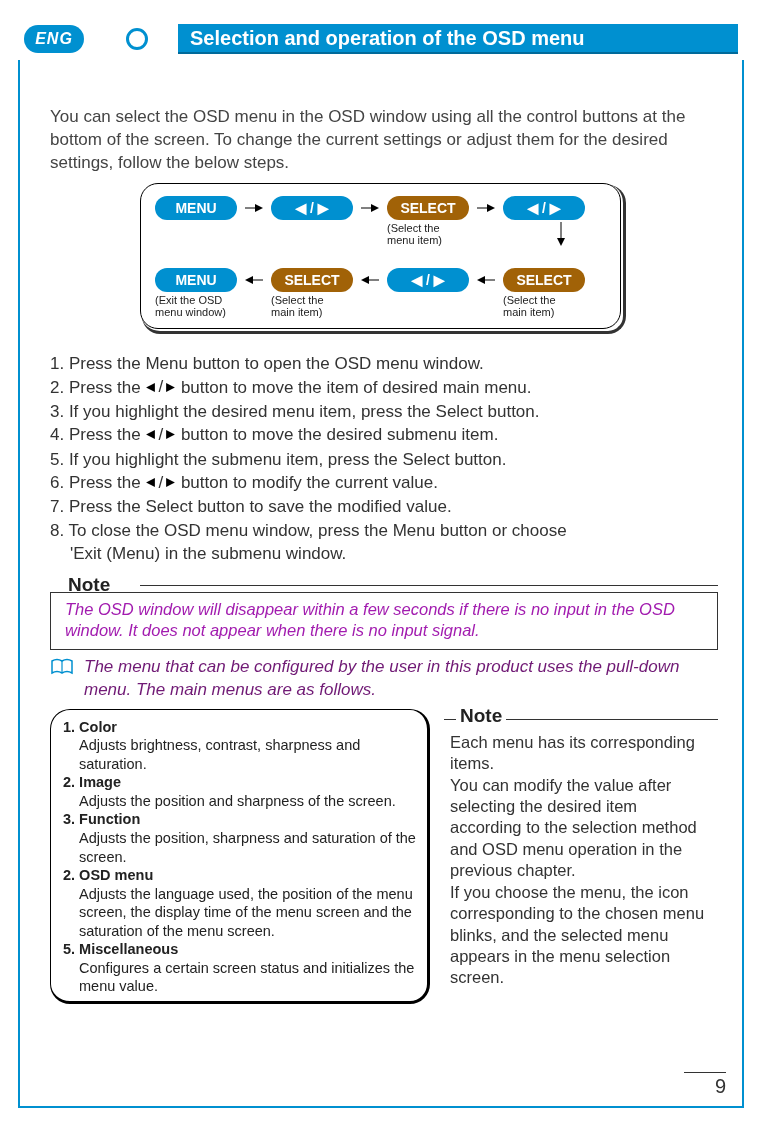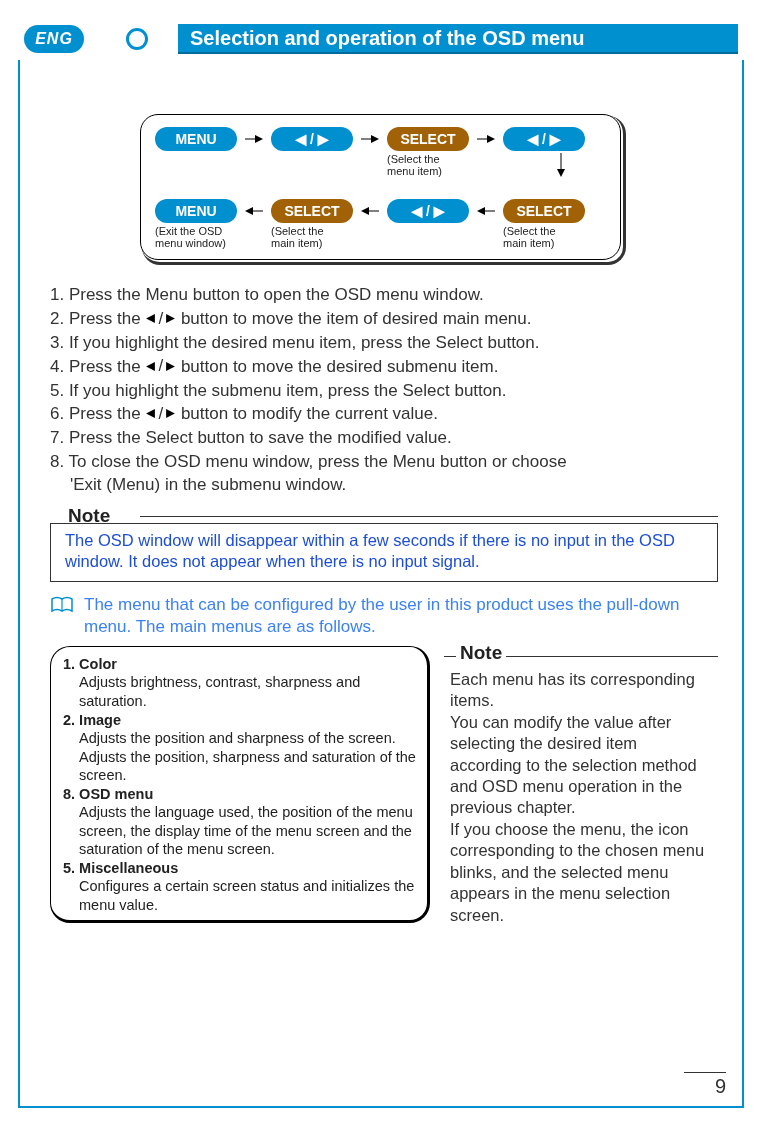--- a/index.html
+++ b/index.html
@@ -177,30 +177,32 @@
     border-top: 1.5px solid #333;
     margin-left: 90px;
     margin-top: -11px;
     margin-bottom: 4px;
   }
   .note-box {
     border: 1.5px solid #333;
     padding: 6px 12px 8px 14px;
     font-size: 16.5px;
     line-height: 1.3;
-    color: #1d4ed8;
+    color: #a21caf;
     margin-top: 6px;
+    font-style: italic;
   }
   
   .icon-row {
     display: flex;
-    margin-top: 12px;
+    margin-top: 6px;
     font-size: 17px;
     line-height: 1.3;
-    color: #3b82f6;
+    color: #701a75;
+    font-style: italic;
   }
   .book-icon {
     width: 26px;
     flex-shrink: 0;
     margin-right: 8px;
     margin-top: 2px;
   }
   
   .bottom-cols {
     display: flex;
@@ -270,20 +272,21 @@
 
 <div class="page">
   <div class="header-bar">
     <div class="lang-badge">ENG</div>
     <div class="circle-icon"></div>
     <div class="title-bar">Selection and operation of the OSD menu</div>
   </div>
 
   <div class="content">
 
+    <p class="intro">You can select the OSD menu in the OSD window using all the control buttons at the bottom of the screen. To change the current settings or adjust them for the desired settings, follow the below steps.</p>
 
     <div class="flow-wrap">
       <div class="flow-shadow">
       <div class="flow-box">
         <span class="vert-arrow">
           <svg width="10" height="24" viewBox="0 0 10 24">
                 <line x1="5" y1="0" x2="5" y2="18" stroke="#000" stroke-width="1"></line>
                 <polygon points="1,16 9,16 5,24" fill="#000"></polygon>
               </svg>
         </span>
@@ -429,22 +432,23 @@
       <span>The menu that can be configured by the user in this product uses the pull-down menu. The main menus are as follows.</span>
     </div>
 
     <div class="bottom-cols">
       <div class="menu-list-wrap">
         <div class="round-frame">
           <div><b>1. Color</b></div>
           <div class="menu-item-desc">Adjusts brightness, contrast, sharpness and saturation.</div>
           <div><b>2.  Image</b></div>
           <div class="menu-item-desc">Adjusts the position and sharpness of the screen.</div>
+          <div><b>3. Function</b></div>
           <div class="menu-item-desc">Adjusts the position, sharpness and saturation of the screen.</div>
-          <div><b>8. OSD menu</b></div>
+          <div><b>2. OSD menu</b></div>
           <div class="menu-item-desc">Adjusts the language used, the position of the menu screen, the display time of the menu screen and the saturation of the menu screen.</div>
           <div><b>5. Miscellaneous</b></div>
           <div class="menu-item-desc">Configures a certain screen status and initializes the menu value.</div>
         </div>
       </div>
 
       <div class="right-note">
         <div class="right-note-hr-left"></div>
         <div class="right-note-label">Note</div>
         <div class="right-note-box" style="white-space:pre-line">Each menu has its corresponding items.

